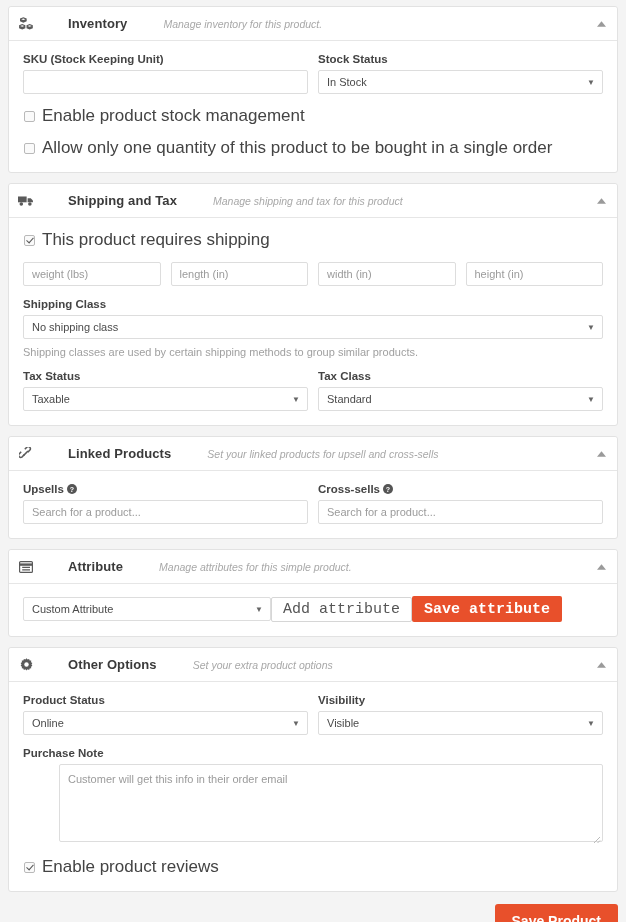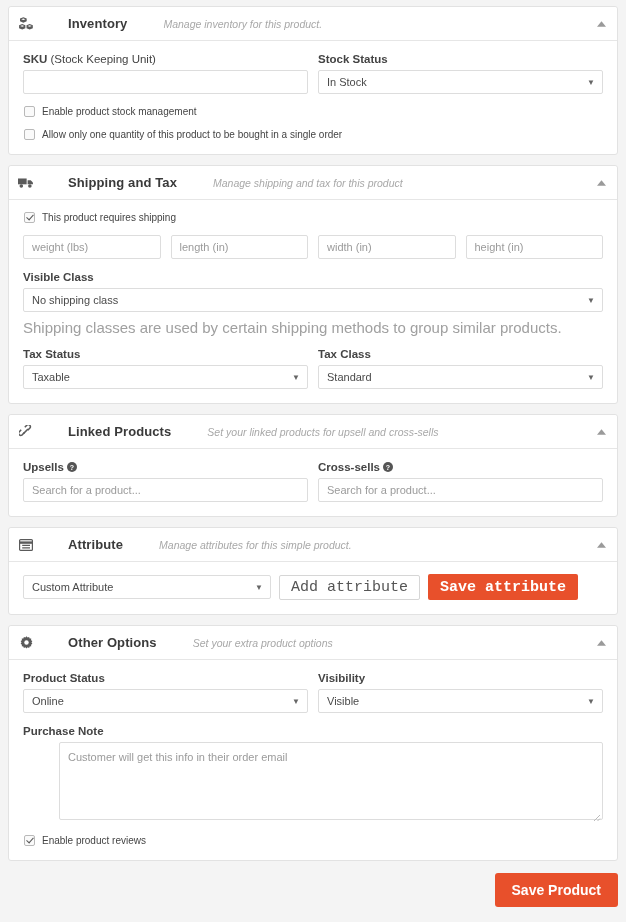--- a/index.html
+++ b/index.html
@@ -63,21 +63,21 @@
   .panel-body { padding: 12px 14px 14px 14px; }
 
   
   .lbl {
     display: block;
     font-size: 11.5px;
     font-weight: bold;
     color: #444;
     margin-bottom: 5px;
   }
-  .lbl .norm { font-weight: normal; }
+  .lbl .norm { font-weight: bold; }
   .row { display: flex; gap: 10px; }
   .col { flex: 1 1 0; min-width: 0; }
 
   .inp, .sel, .txt {
     width: 100%;
     height: 24px;
     border: 1px solid #dddddd;
     border-radius: 2px;
     background: #fff;
     font-family: "Liberation Sans", sans-serif;
@@ -118,24 +118,24 @@
   }
   .chk.on::after {
     content: "";
     position: absolute;
     left: 3px; top: 0px;
     width: 3px; height: 6px;
     border: solid #555;
     border-width: 0 1.6px 1.6px 0;
     transform: rotate(42deg);
   }
-  .chk-label { font-size: 10px; color: #444; }
+  .chk-label { font-size: 17px; color: #444; }
 
   .helptext {
-    font-size: 15px;
+    font-size: 11px;
     color: #a0a0a0;
     margin: 7px 0 0 0;
   }
 
   .help-icon {
     display: inline-block;
     width: 10px; height: 10px;
     vertical-align: -1px;
     margin-left: 3px;
     color: #555;
@@ -171,21 +171,21 @@
   }
   .btn-primary {
     border: none;
     background: #e8502b;
     color: #fff;
     font-weight: bold;
     height: 26px;
     padding: 0 12px;
   }
 
-  .attr-row { display: flex; align-items: center; gap: 8px; }
+  .attr-row { display: flex; align-items: center; gap: 0; }
   .attr-select { width: 248px; }
 
   .footer-bar {
     display: flex;
     justify-content: flex-end;
     padding: 2px 0 0 0;
   }
   .btn-save-product {
     border: none;
     background: #e8502b;
@@ -275,21 +275,21 @@
         <span class="chk on"></span>
         <span class="chk-label">This product requires shipping</span>
       </div>
       <div class="row mt12 mb12">
         <div class="col"><input class="inp" type="text" placeholder="weight (lbs)" style=""></div>
         <div class="col"><input class="inp" type="text" placeholder="length (in)" style=""></div>
         <div class="col"><input class="inp" type="text" placeholder="width (in)" style=""></div>
         <div class="col"><input class="inp" type="text" placeholder="height (in)" style=""></div>
       </div>
       <div>
-        <label class="lbl">Visible Class</label>
+        <label class="lbl">Shipping Class</label>
         <div class="selwrap">
           <select class="sel">
             <option>No shipping class</option>
           </select>
           <span class="sel-caret">▼</span>
         </div>
         <p class="helptext">Shipping classes are used by certain shipping methods to group similar products.</p>
       </div>
       <div class="row mt12">
         <div class="col">

